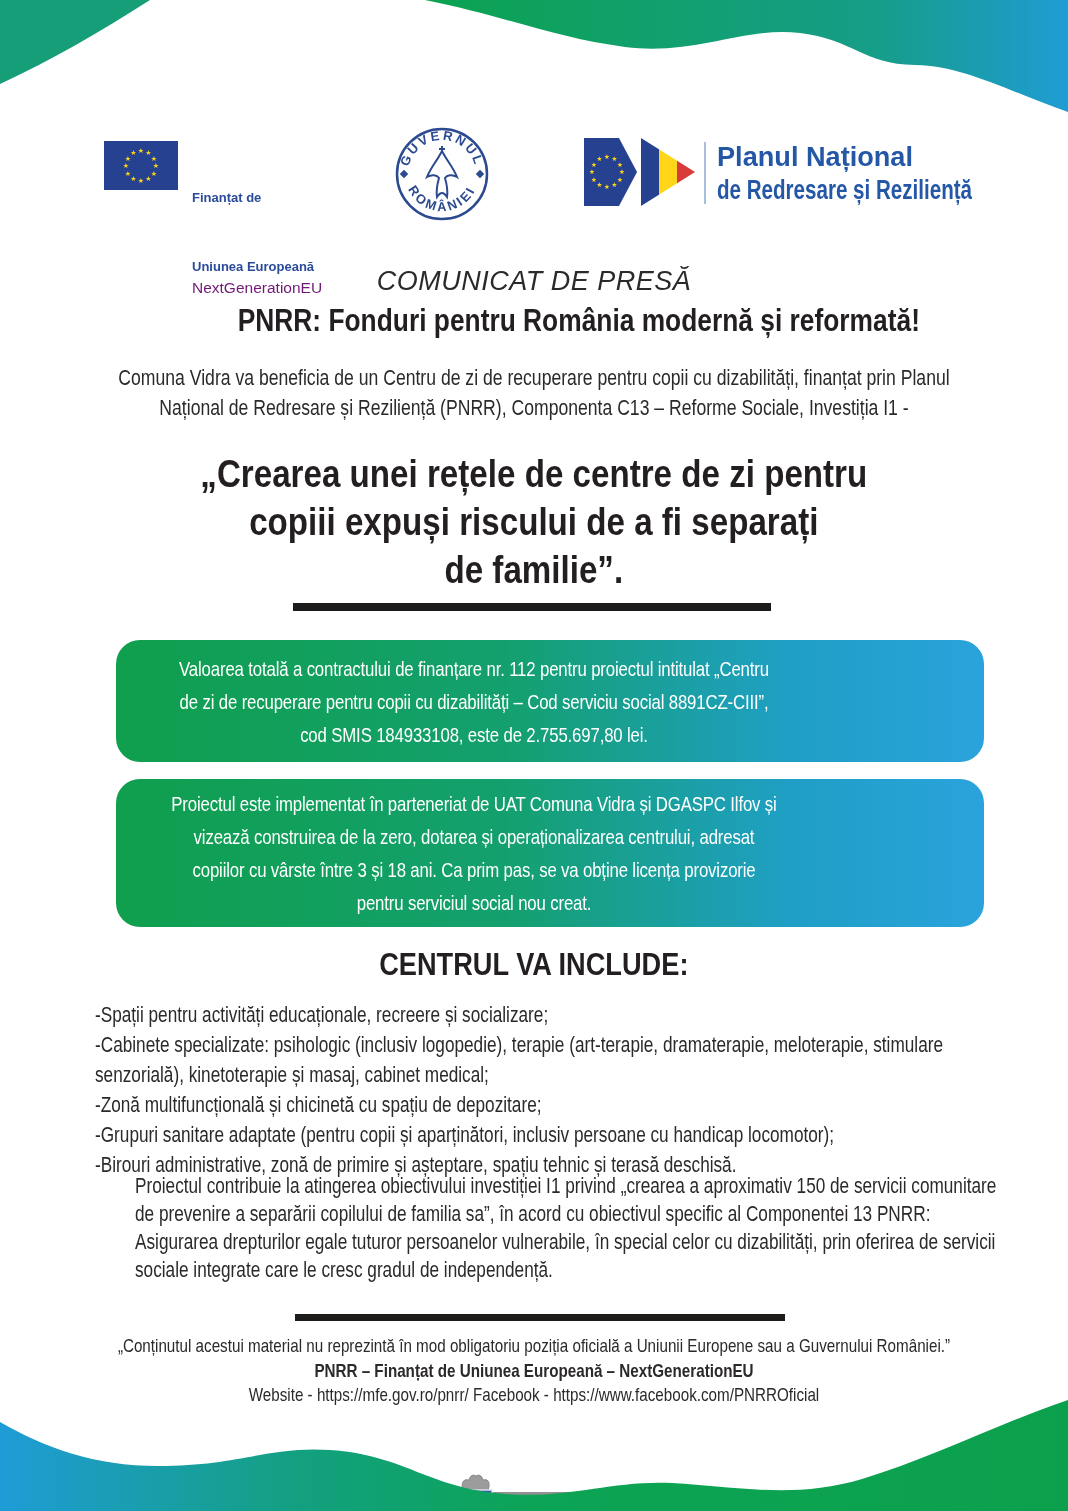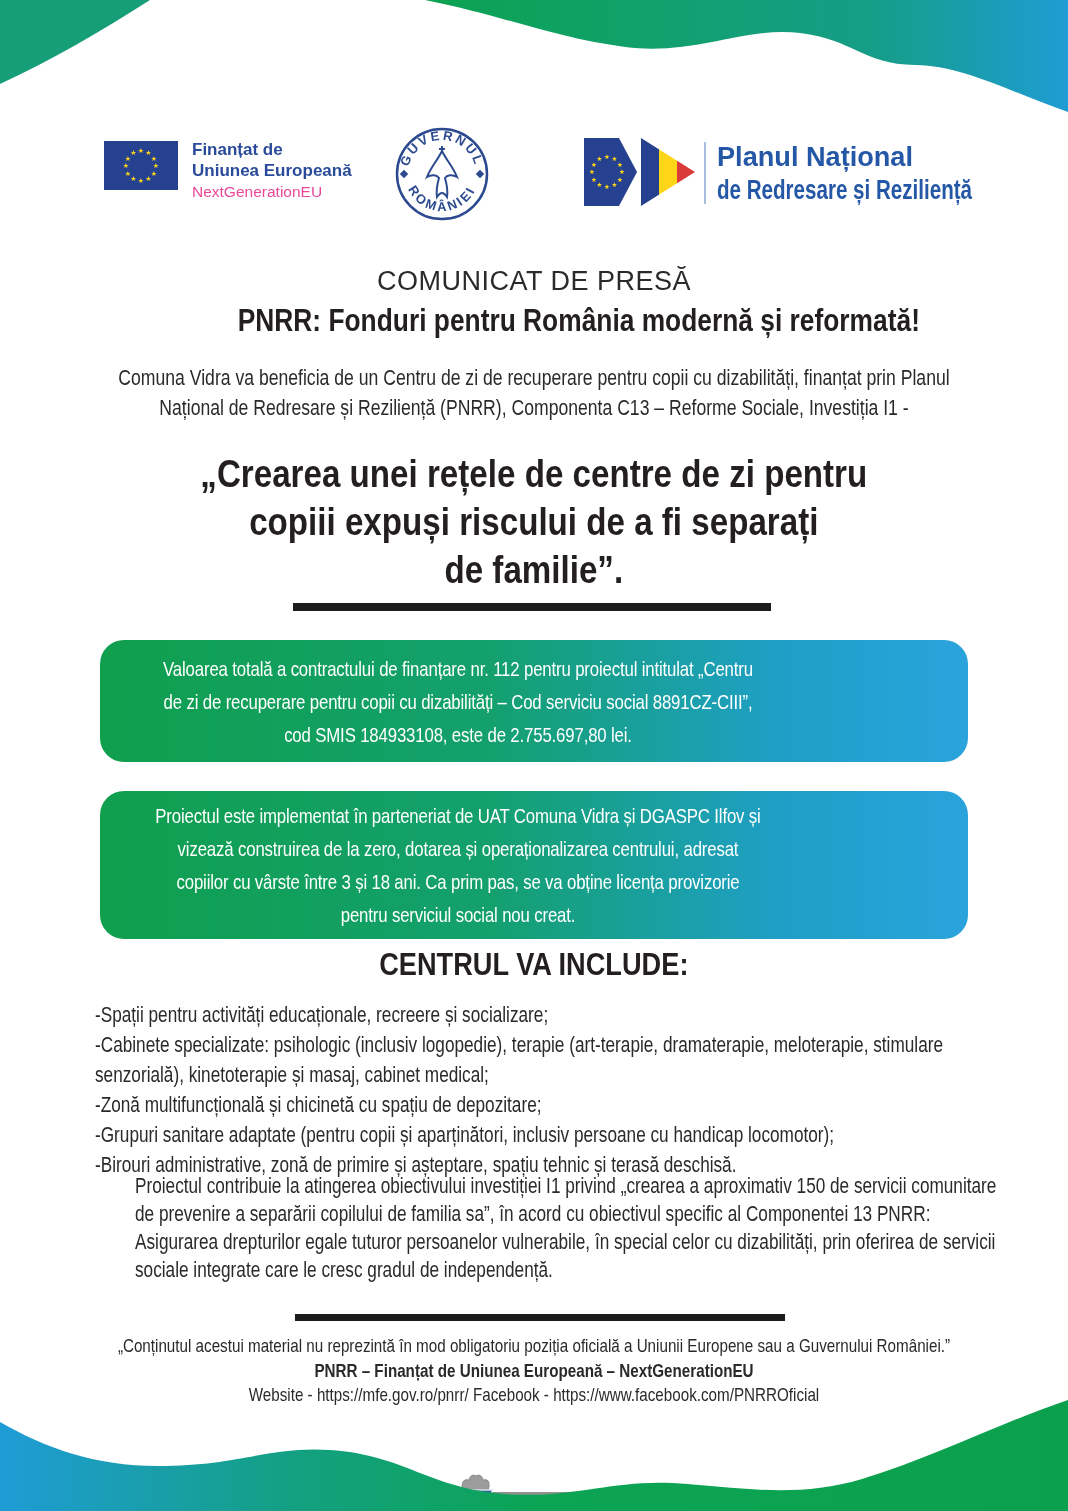--- a/index.html
+++ b/index.html
@@ -10,46 +10,46 @@
     font-family:"Liberation Sans", sans-serif; color:#2c292a;
   }
   svg { display:block; }
   .wave-top { position:absolute; top:0; left:0; width:1068px; height:130px; }
   .wave-bottom { position:absolute; bottom:0; left:0; width:1068px; height:125px; }
 
   
   .logos { position:absolute; top:0; left:0; width:100%; height:230px; }
   .eu-flag { position:absolute; left:104px; top:141px; }
   .eu-text { position:absolute; left:192px; top:139px; line-height:21px; }
-  .eu-text .b { font-weight:bold; color:#2a4b9b; font-size:17px; }
-  .eu-text .g { color:#ec4899; font-size:15.5px; }
+  .eu-text .b { font-weight:bold; color:#2a4b9b; font-size:13px;margin-top:48px; }
+  .eu-text .g { color:#701a75; font-size:15.5px; }
   .gov-seal { position:absolute; left:394px; top:126px; }
   .pnrr-logo { position:absolute; left:577px; top:130px; }
 
   
   .cx  { transform:scaleX(.8);  transform-origin:0 0; width:125%; }
   .cx2 { transform:scaleX(.85); transform-origin:0 0; width:117.6%; }
 
   .kicker { position:absolute; top:266px; left:0; width:1068px; text-align:center;
-            font-size:27px; color:#2c292a; letter-spacing:.5px; }
+            font-size:27px; color:#2c292a; letter-spacing:.5px;font-style:italic; }
   .title  { position:absolute; top:303px; left:0; width:1068px;margin-left:45px; }
   .title .cx2 { text-align:center; font-size:31px; font-weight:bold; color:#231f20; }
   .intro  { position:absolute; top:363px; left:94px; width:880px; }
   .intro .cx { text-align:center; font-size:22px; line-height:30px; color:#2c292a; }
   .headline { position:absolute; top:450px; left:44px; width:980px; }
   .headline .cx2 { text-align:center; font-size:39px; font-weight:bold; line-height:48px; color:#231f20; }
   .divider { position:absolute; background:#1d1c1a; }
   .divider.d1 { top:603px; left:293px; width:478px; height:8px; }
   .divider.d2 { top:1314px; left:295px; width:490px; height:7px; }
 
-  .hbox { position:absolute; left:100px; width:868px; border-radius:24px;
+  .hbox { position:absolute; left:116px; width:868px; border-radius:24px;
           background:linear-gradient(90deg,#0f9f4d 0%, #14a06e 45%, #1f9fc6 78%, #2aa3dc 100%);
           display:flex; align-items:center; justify-content:center; padding:0 54px; }
   .hbox.b1 { top:640px; height:122px; }
-  .hbox.b2 { top:779px; height:148px;margin-top:12px; }
+  .hbox.b2 { top:779px; height:148px; }
   .hbox .cx { text-align:center; color:#ffffff; font-size:21px; line-height:33px; letter-spacing:-.2px; }
 
   .section-title { position:absolute; top:946px; left:44px; width:980px; }
   .section-title .cx2 { text-align:center; font-size:32px; font-weight:bold; color:#231f20; }
   .includes { position:absolute; top:1000px; left:95px; width:885px; }
   .includes .cx { font-size:21.5px; line-height:30px; color:#2c292a; }
   .includes li { list-style:none; }
   .paras { position:absolute; top:1172px; left:95px; width:885px;margin-left:40px; }
   .paras .cx { font-size:21.5px; line-height:28px; color:#2c292a; }
 

